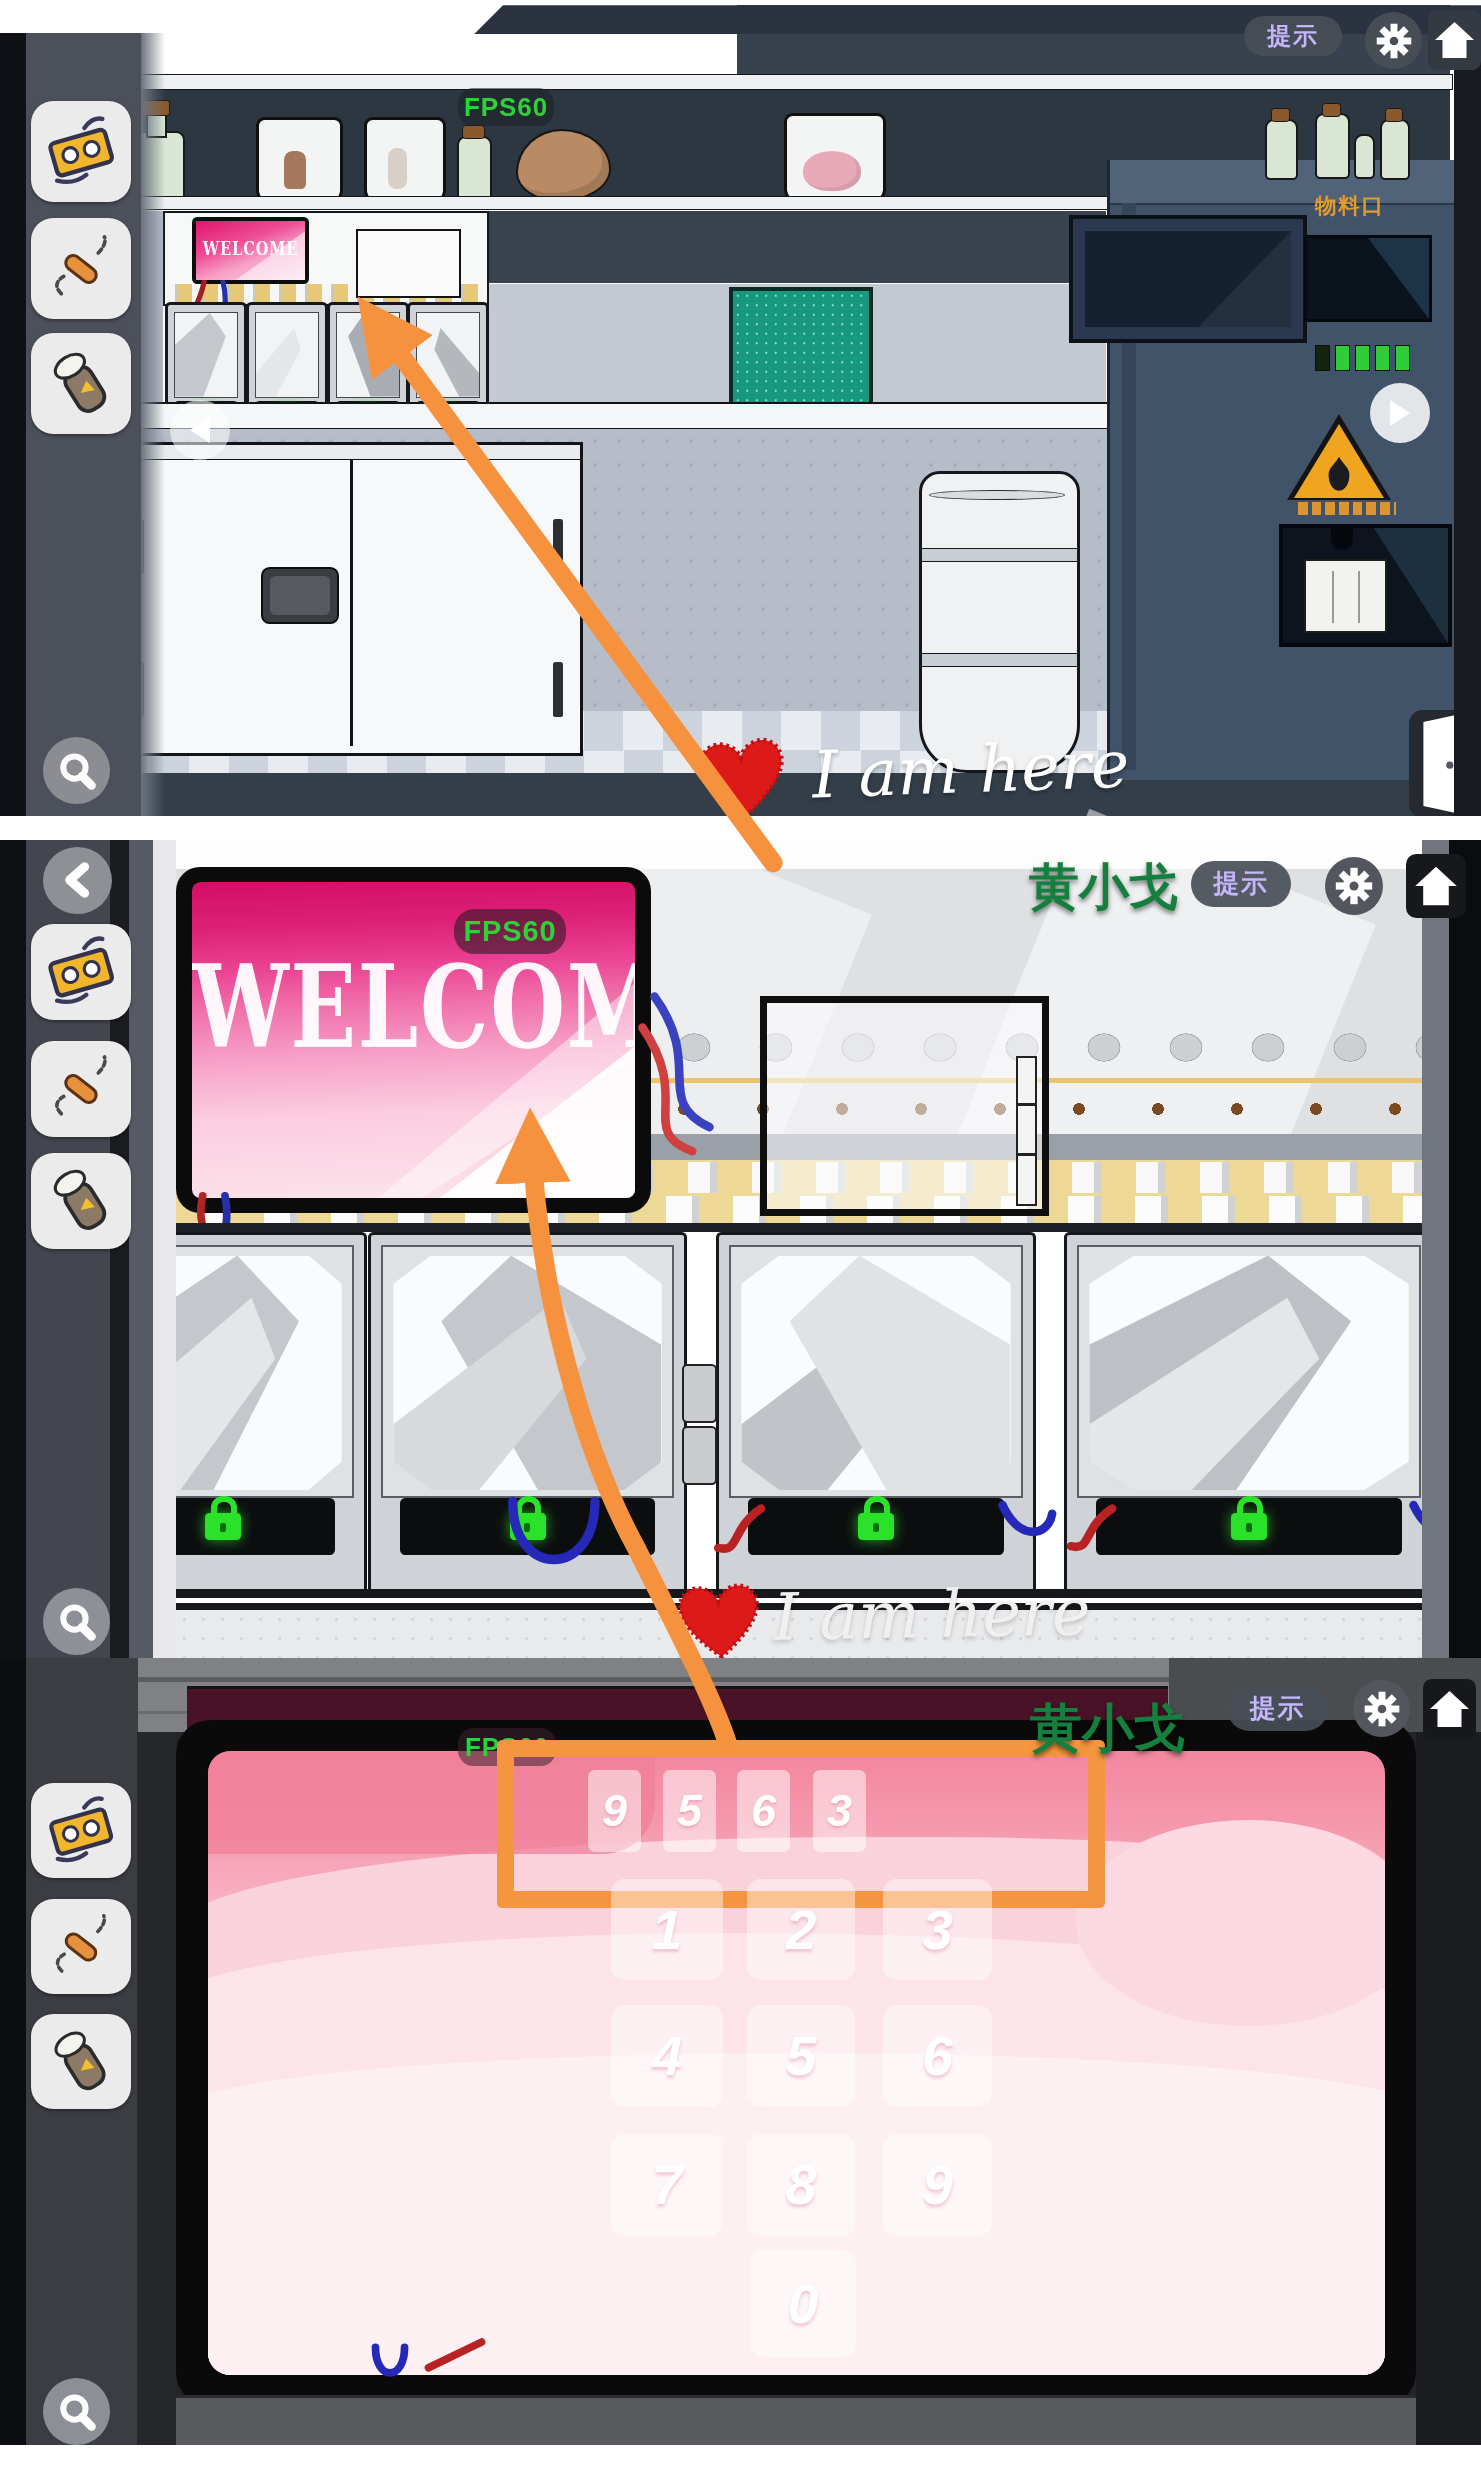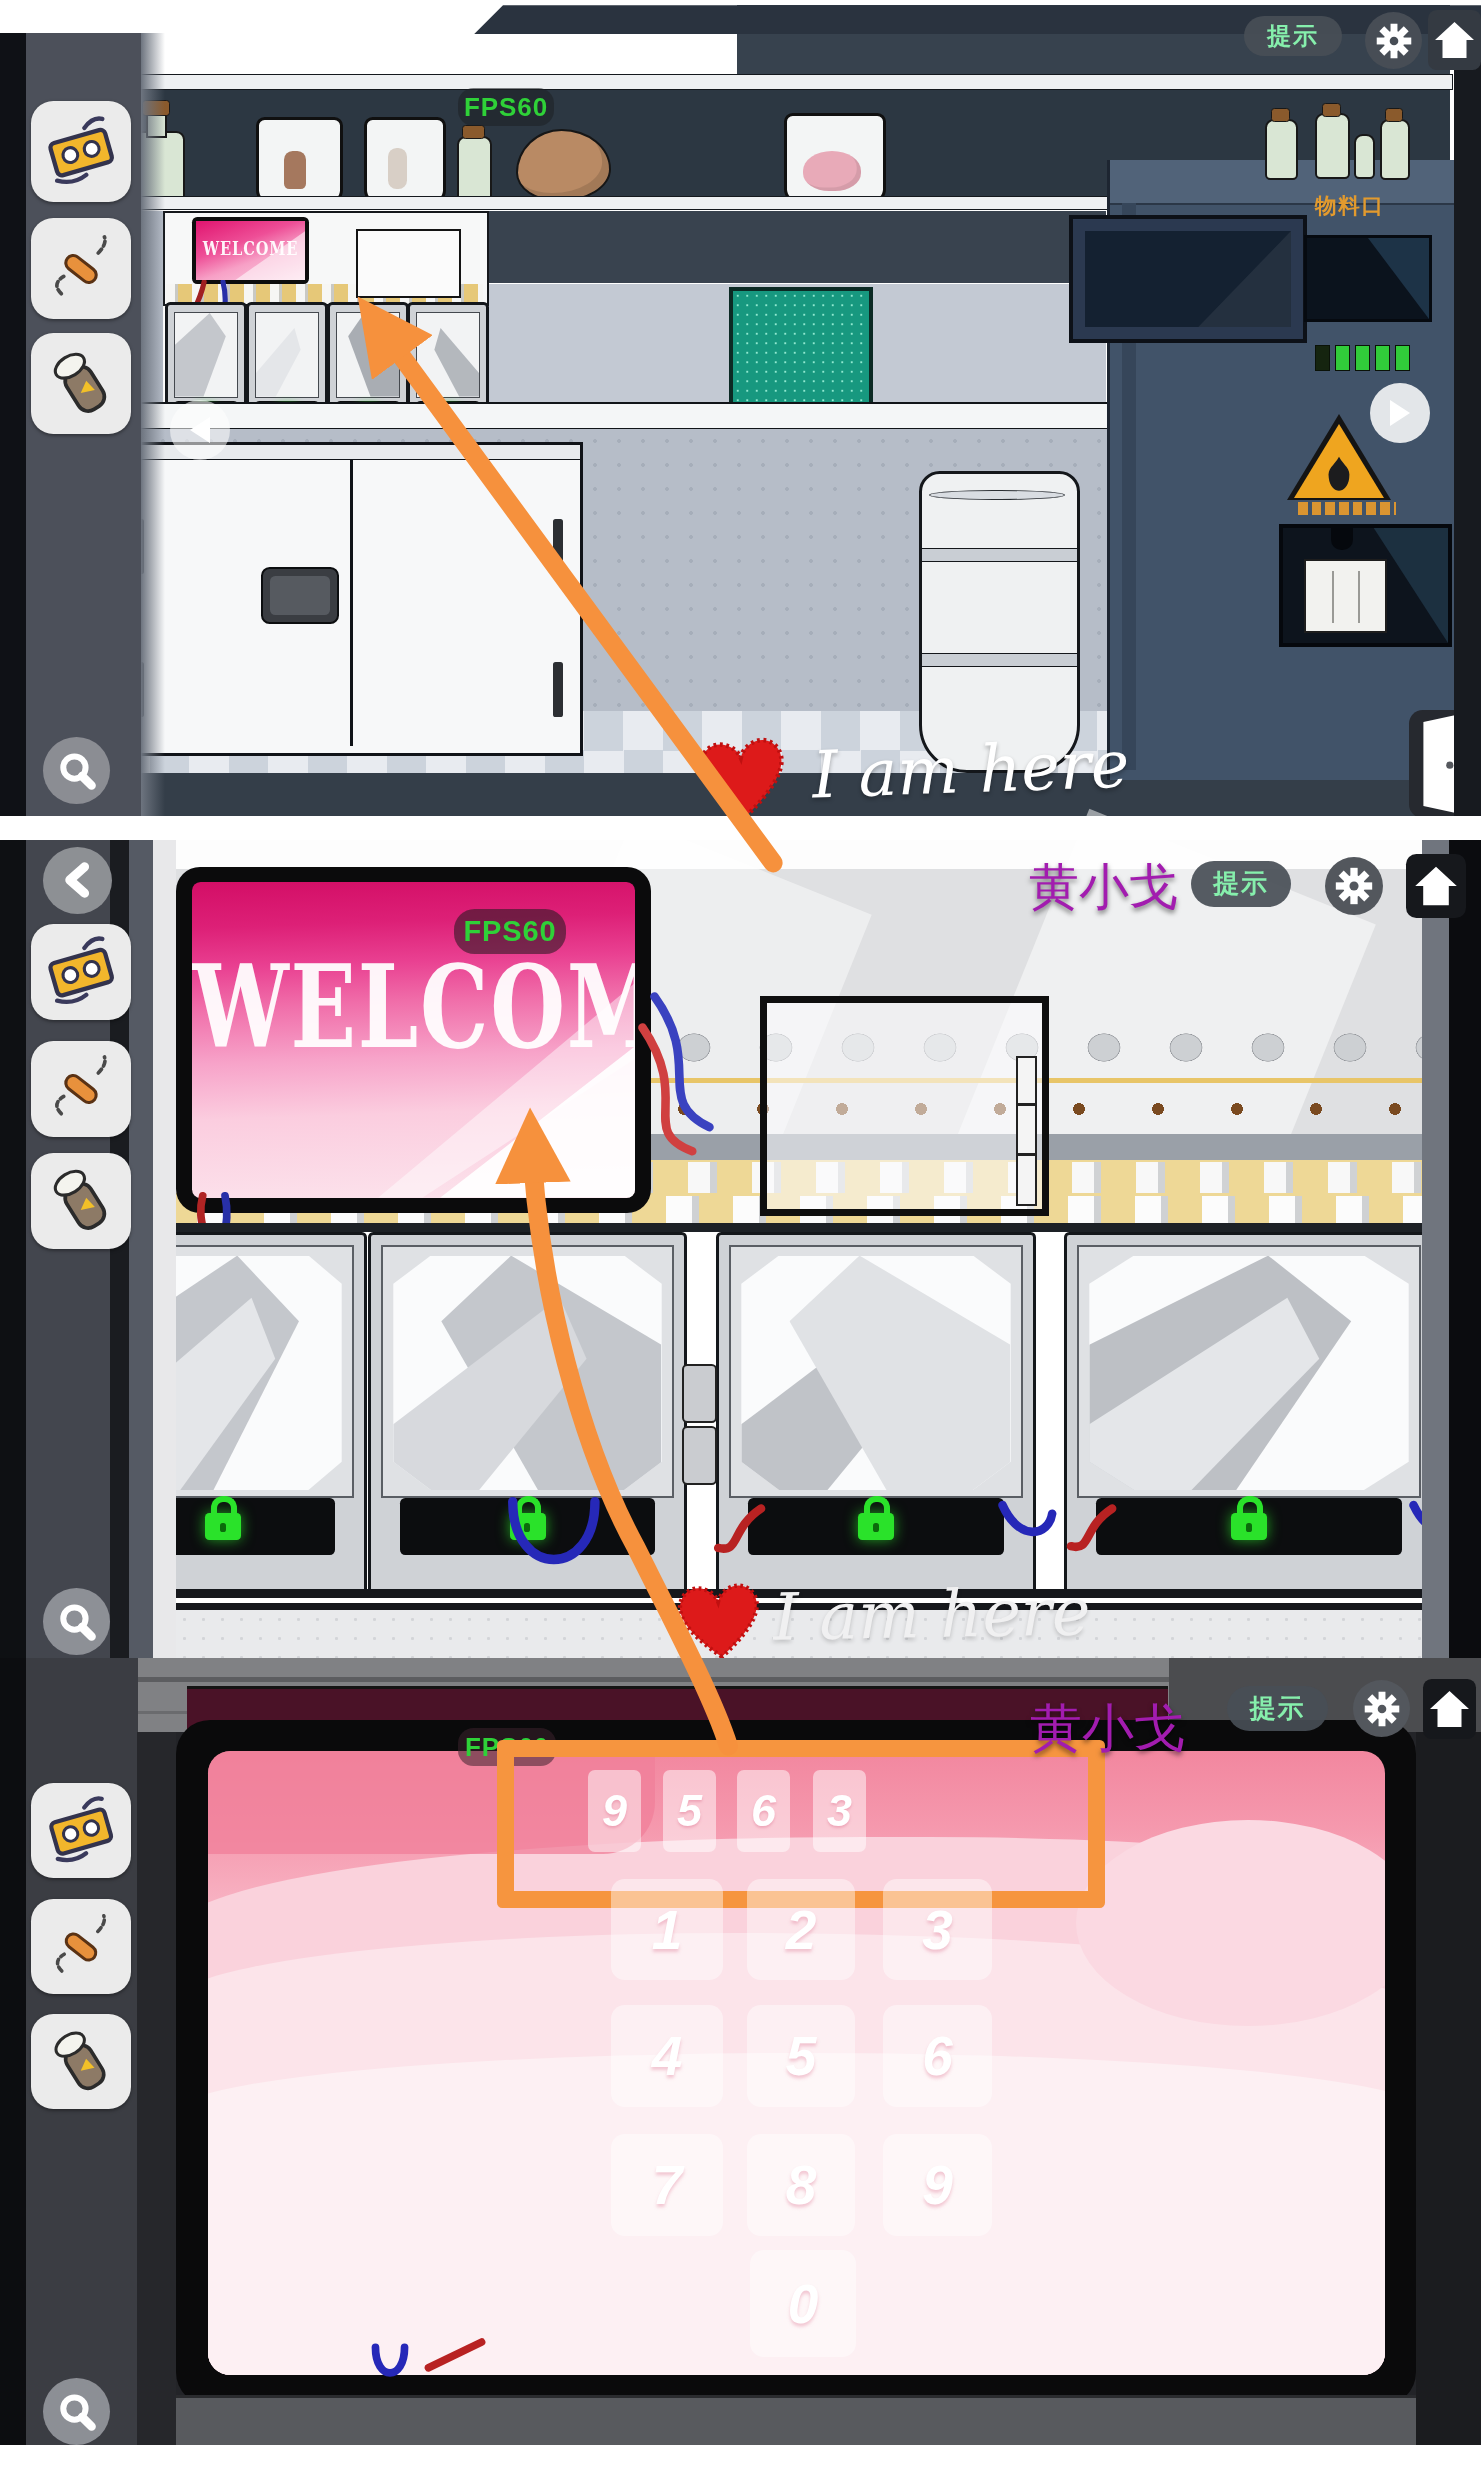--- a/index.html
+++ b/index.html
@@ -1,26 +1,26 @@
 <!DOCTYPE html>
 <html style="font-size:13.7px"><head>
 <meta charset="utf-8">
 <style>
   html,body{margin:0;padding:0;background:#fff;}
   #stage{position:relative;width:1481px;height:2475px;overflow:hidden;background:#fff;
          font-family:"Liberation Sans",sans-serif;}
   .abs{position:absolute;}
-  .pill{background:rgba(72,78,86,.92);border-radius:24px;color:#86efac;font-weight:bold;
+  .pill{background:rgba(72,78,86,.92);border-radius:24px;color:#c4b5fd;font-weight:bold;
         display:flex;align-items:center;justify-content:center;letter-spacing:1.7px;}
   .circ{border-radius:50%;display:flex;align-items:center;justify-content:center;}
   .item-btn{background:#ebebeb;border-radius:22.3px;display:flex;align-items:center;justify-content:center;
             box-shadow:0 1.7px 3.4px rgba(0,0,0,.35);}
   .fps{color:#2fd138;font-weight:bold;letter-spacing:0.9px;background:rgba(30,32,36,.55);
        border-radius:15.5px;display:flex;align-items:center;justify-content:center;}
-  .name{color:#a21caf;font-weight:normal;text-shadow:0 2.6px 5.2px rgba(0,0,0,.5);}
+  .name{color:#15803d;font-weight:bold;text-shadow:0 2.6px 5.2px rgba(0,0,0,.5);}
   .welcome{font-family:"DejaVu Serif",serif;font-weight:bold;color:rgba(255,255,255,.94);
            text-align:center;}
   .script{font-family:"DejaVu Serif",serif;font-style:italic;color:#fff;white-space:nowrap;}
   .lockbar{background:#0c0d0f;border-radius:5.2px;display:flex;align-items:center;justify-content:center;}
   .lock{position:relative;width:36px;height:27.5px;background:#2ae22a;border-radius:4.3px;
         box-shadow:0 0 13.7px rgba(42,226,42,.7);}
   .lock:before{content:"";position:absolute;left:6px;top:-17px;width:13.7px;height:15.5px;
         border:6px solid #2ae22a;border-bottom:none;border-radius:12px 12px 0 0;}
   .lock:after{content:"";position:absolute;left:14.6px;top:10.3px;width:6px;height:8.6px;background:#0b6b0b;border-radius:2.6px;}
   .unit{background:#cfd2d6;border:3.4px solid #14171b;border-radius:5.2px;}

